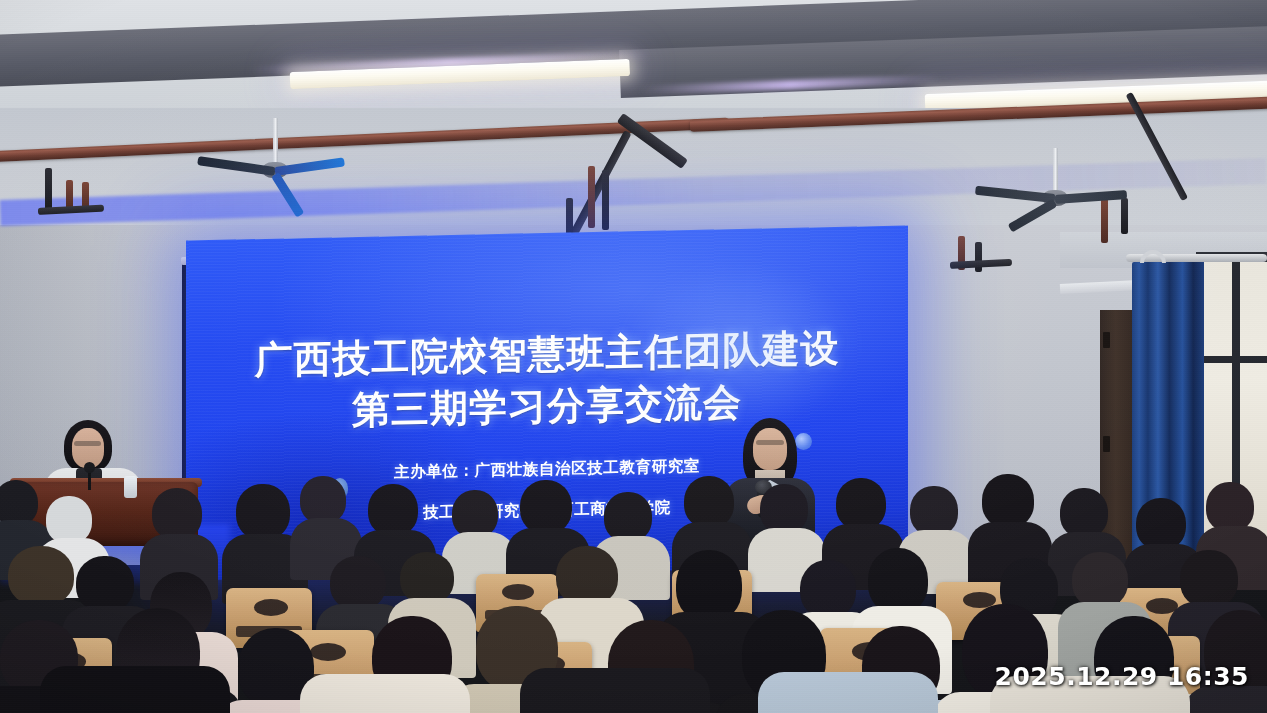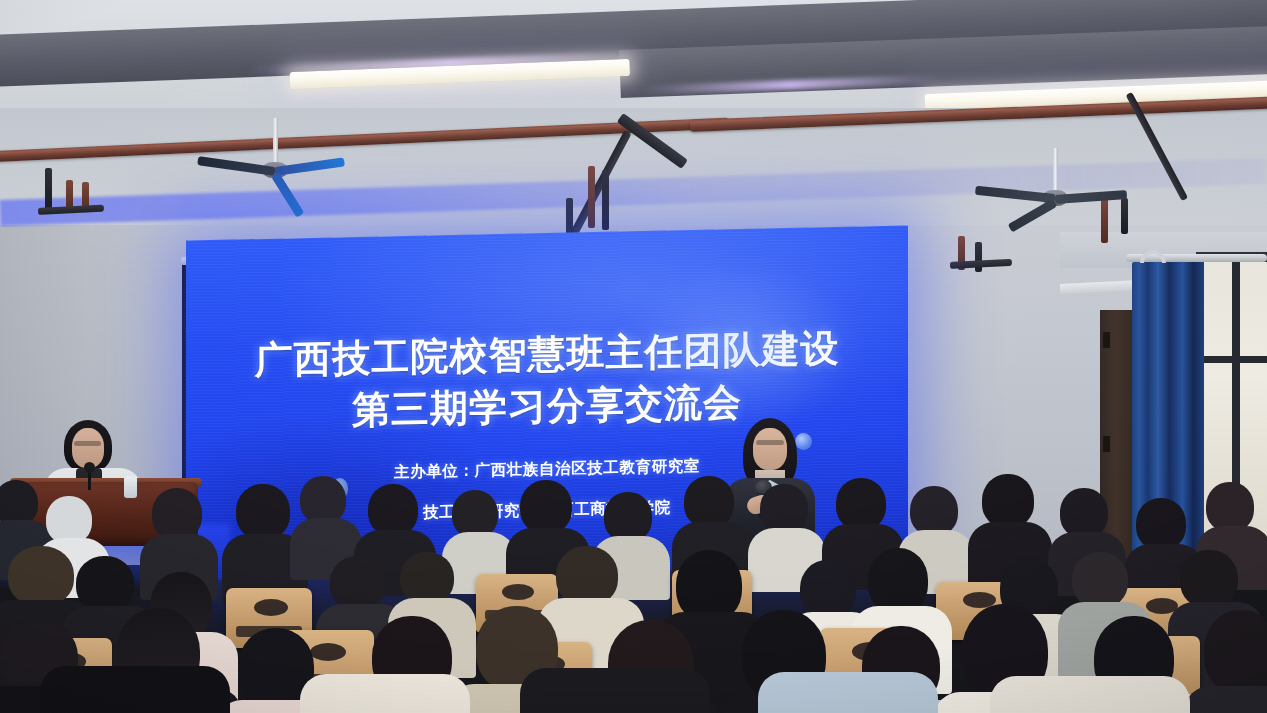--- a/index.html
+++ b/index.html
@@ -579,13 +579,14 @@
       <div class="b" style="left:0;top:0;width:180px;height:52px;background:#b6c6d6;"></div>
     </div>
     <div class="aud" style="left:990px;top:206px;">
       <div class="b" style="left:0;top:0;width:200px;height:50px;background:#e9e4da;"></div>
     </div>
   </div>
 
   <div id="grade"></div>
   <div id="grain"></div>
 
+  <div id="timestamp">2025.12.29  16:35</div>
 </div>
 
 </body></html>

